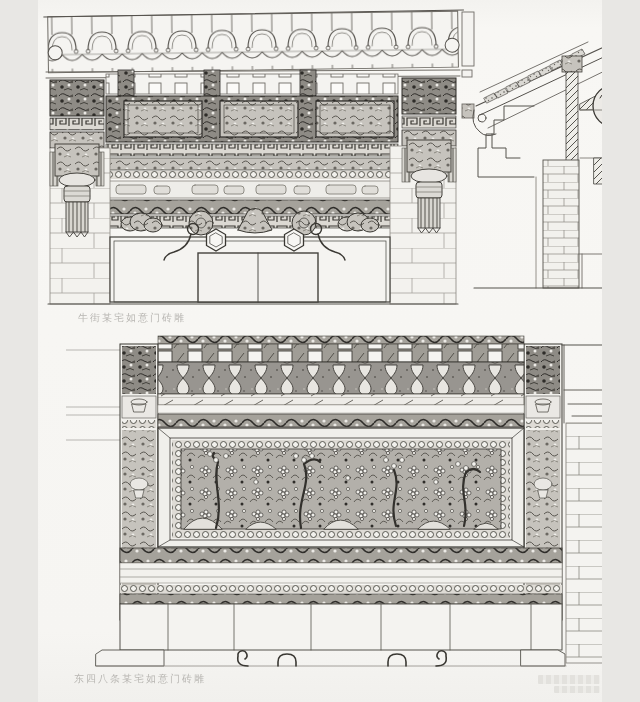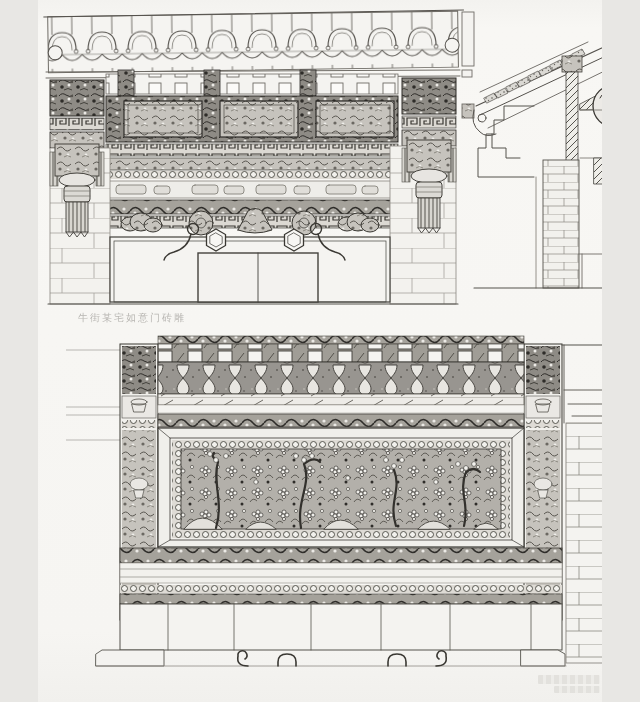--- a/index.html
+++ b/index.html
@@ -523,19 +523,20 @@
       <line x1="586" y1="72" x2="586" y2="84" stroke-width="0.9"></line>
       <line x1="506" y1="84" x2="586" y2="84" stroke-width="0.9"></line>
       <line x1="582" y1="84" x2="582" y2="91" stroke-width="0.9"></line>
       <line x1="498" y1="13" x2="498" y2="91" stroke-width="0.9"></line>
     </g>
     <rect x="500" y="91" width="80" height="240" fill="url(#pBrickBig2)" stroke="#8a8780" stroke-width="0.9"></rect>
   </g>
 </svg>
 </figure>
 
+<div class="caption cap-2">东四八条某宅如意门砖雕</div>
 
 <div class="watermark">
   <div class="wm-bar big"></div>
   <div class="wm-bar small"></div>
 </div>
 
 </div>
 
 </body></html>

